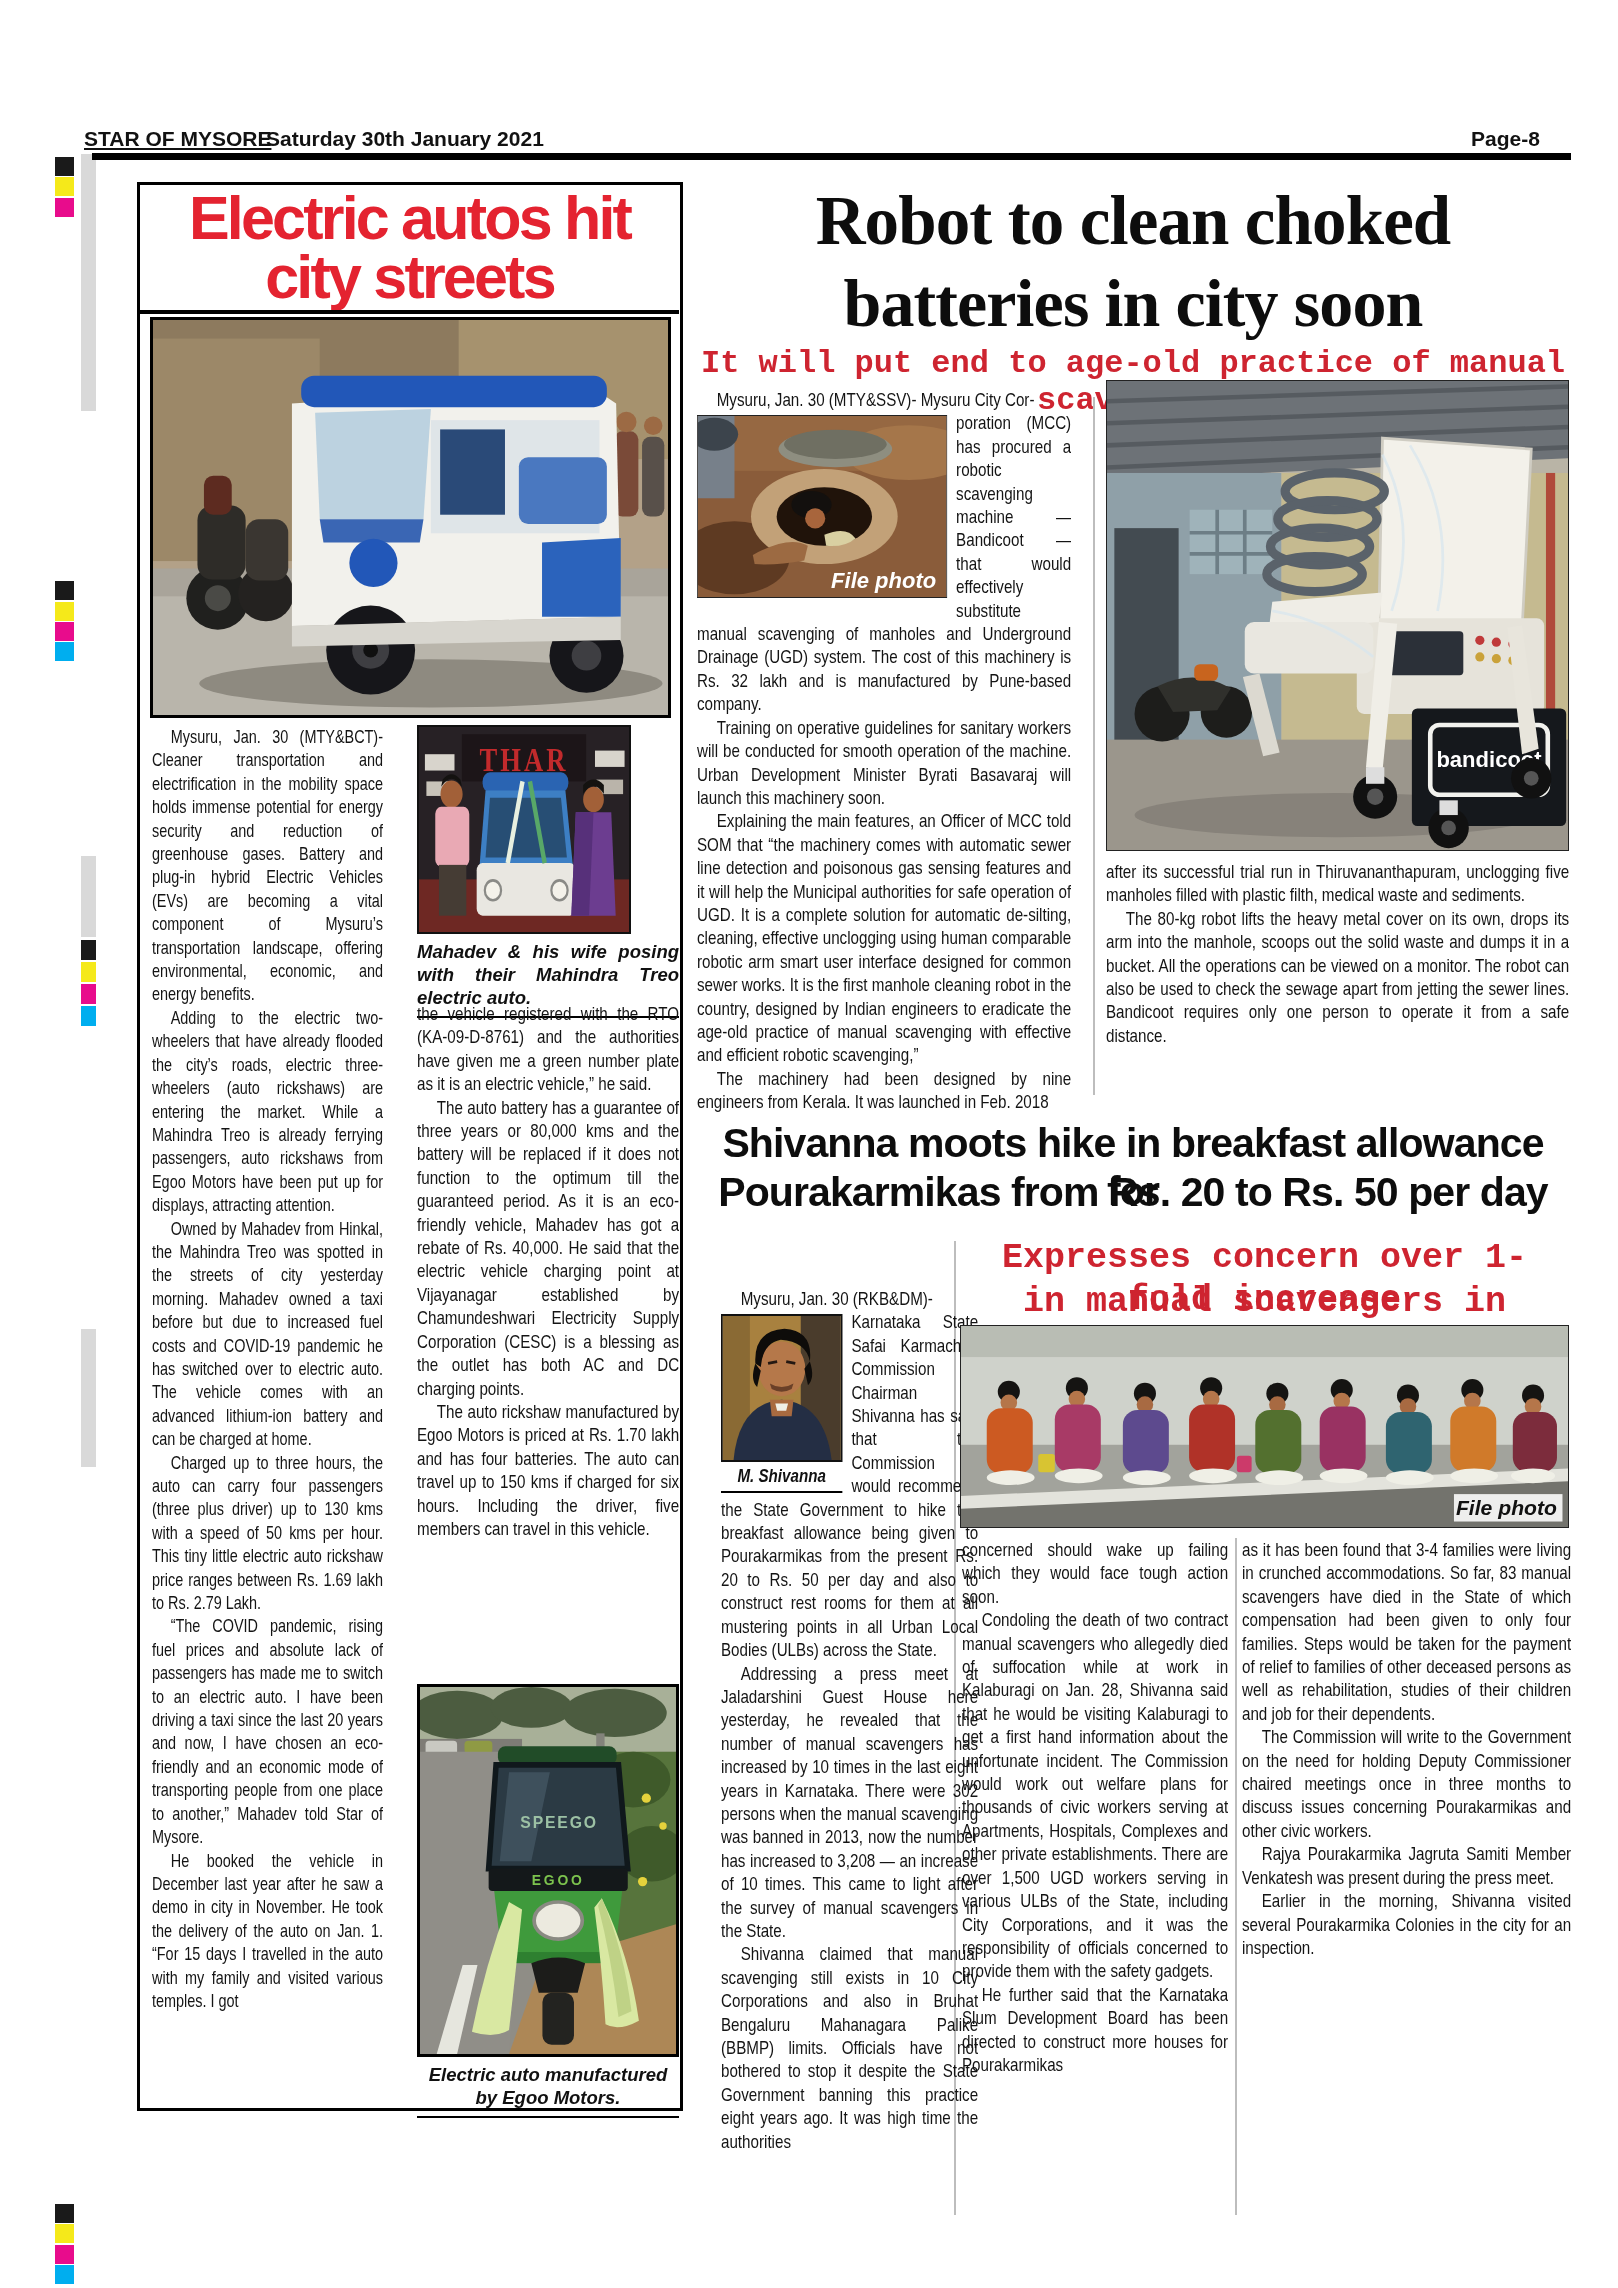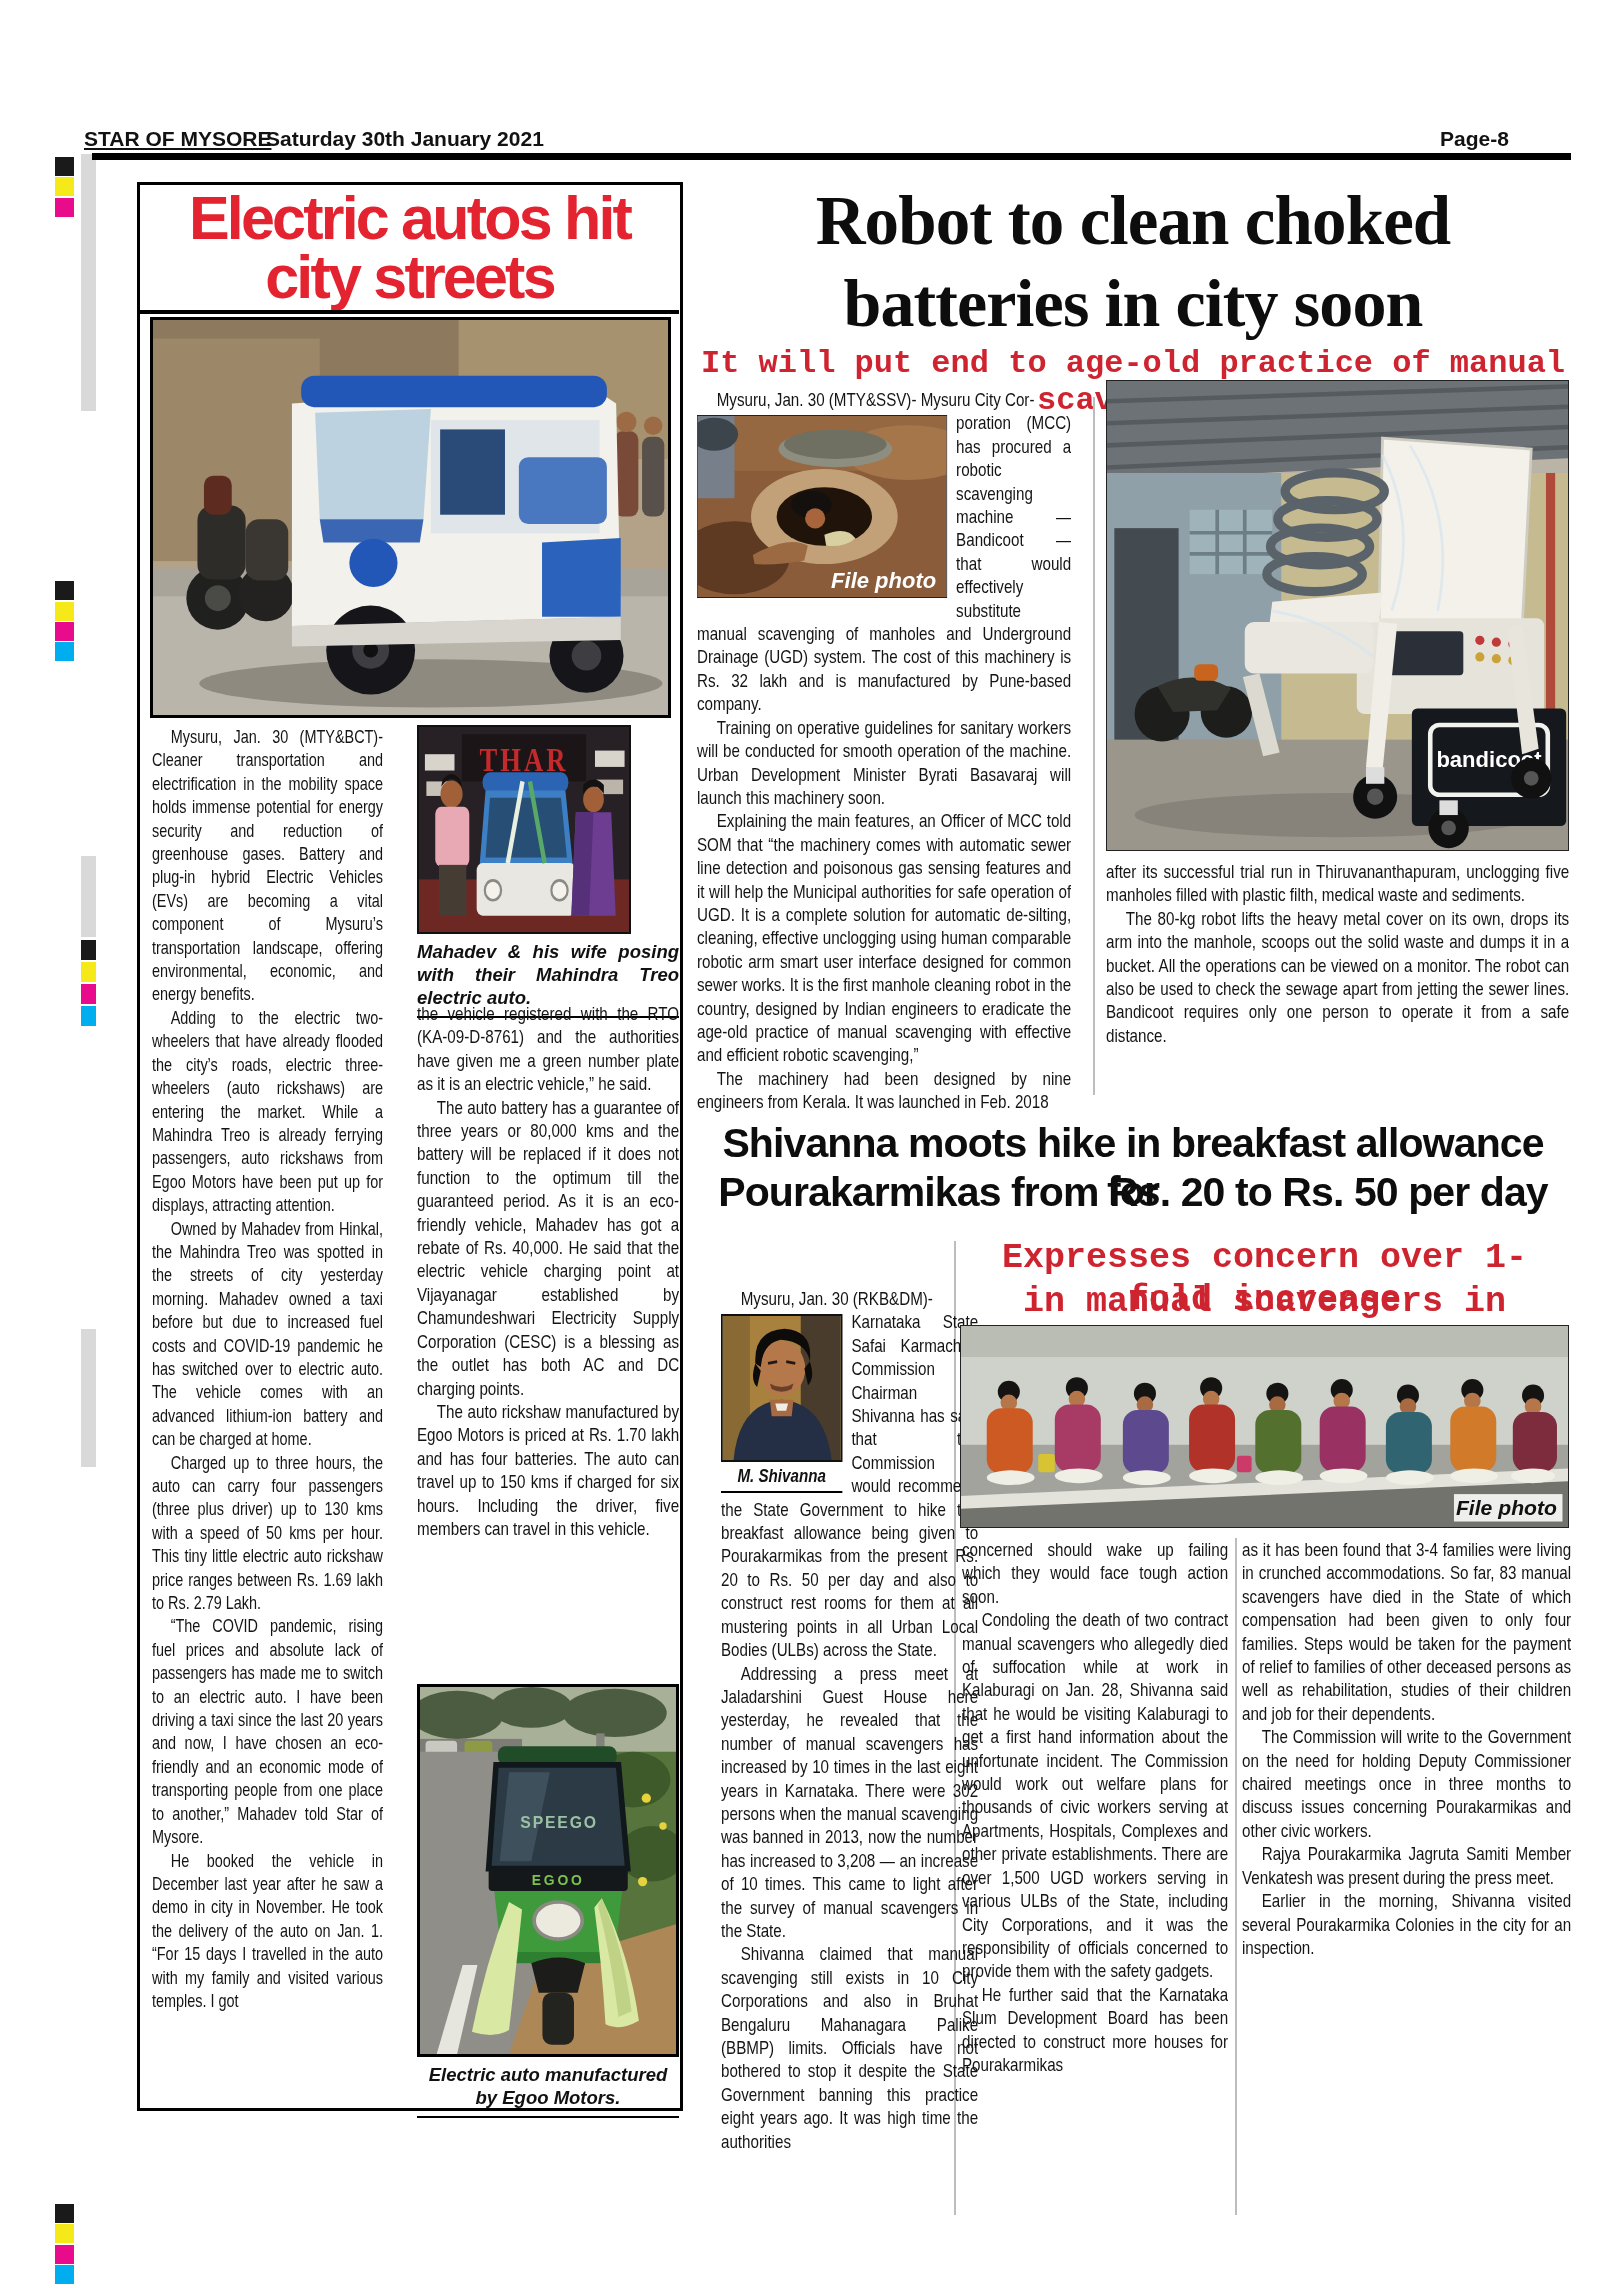--- a/index.html
+++ b/index.html
@@ -51,21 +51,21 @@
   <div class="reg" style="left:81px;top:984px;width:14.8px;height:20px;background:#e80c8c;"></div>
   <div class="reg" style="left:81px;top:1006px;width:14.8px;height:20px;background:#00aeef;"></div>
   <div class="reg" style="left:81px;top:1329px;width:14.8px;height:138px;background:#d9d9d9;"></div>
   <div class="reg" style="left:55px;top:2204px;width:18.5px;height:18.5px;background:#1a1a1a;"></div>
   <div class="reg" style="left:55px;top:2224px;width:18.5px;height:18.5px;background:#f5e91a;"></div>
   <div class="reg" style="left:55px;top:2245px;width:18.5px;height:18.5px;background:#e80c8c;"></div>
   <div class="reg" style="left:55px;top:2265px;width:18.5px;height:18.5px;background:#00aeef;"></div>
 
   <div class="abs mast" style="left:84px;top:127px;text-decoration:underline;">STAR OF MYSORE</div>
   <div class="abs mast" style="left:266px;top:127px;">Saturday 30th January 2021</div>
-  <div class="abs mast" style="left:1440px;top:127px;width:131px;text-align:left;">Page-8</div>
+  <div class="abs mast" style="left:1440px;top:127px;width:131px;text-align:center;">Page-8</div>
   <div class="abs hrule" style="left:92px;top:153px;width:1479px;height:6.5px;"></div>
 
   <div class="lbox" style="left:137px;top:182px;width:546px;height:1929px;"></div>
   <div class="abs eh" style="left:140px;top:188px;width:539px;font-size:61px;line-height:61px;">Electric autos hit</div>
   <div class="abs eh" style="left:140px;top:249px;width:539px;font-size:61px;line-height:57px;">city streets</div>
   <div class="abs hrule" style="left:140px;top:310px;width:539px;height:3.7px;"></div>
 
   <div class="abs photo-frame" style="left:150px;top:317px;width:521px;height:401px;">
     <svg viewBox="0 0 556 426" preserveAspectRatio="none">
       <rect width="556" height="426" fill="#b3a188"></rect>

